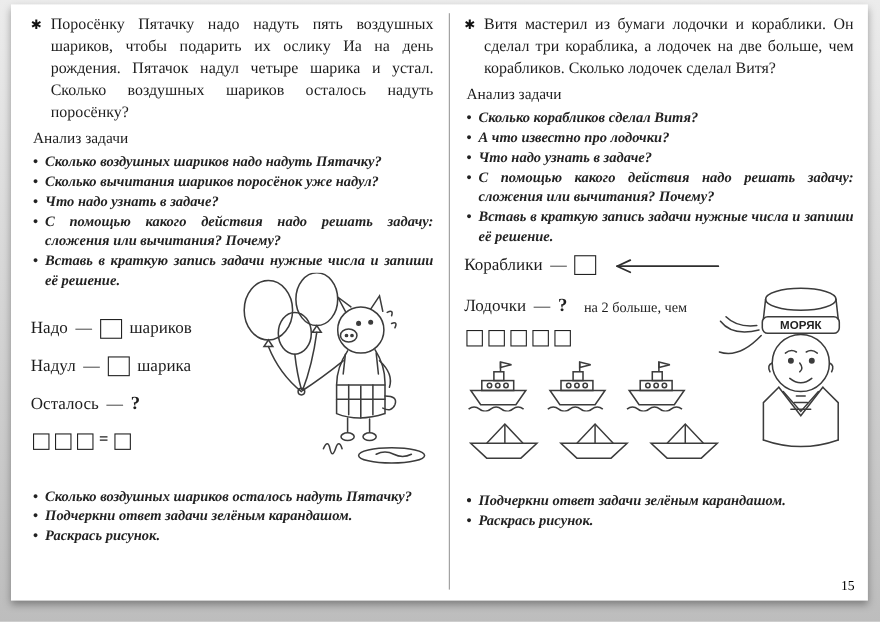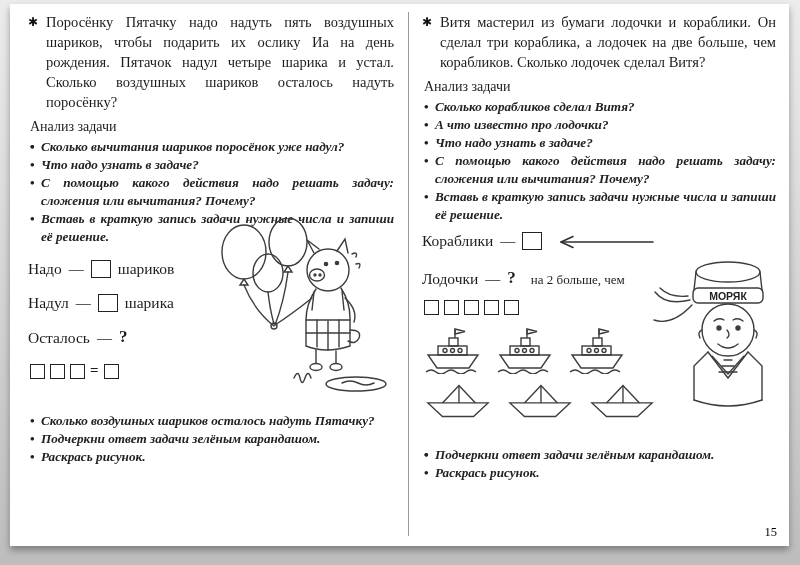--- a/index.html
+++ b/index.html
@@ -14,21 +14,21 @@
 
   .problem{display:flex;gap:8px;font-size:14.5px;line-height:20px;text-align:justify}
   .star{font-size:12px;line-height:20px;flex:0 0 auto;color:#111}
   .problem b{font-weight:normal}
 
   .analysis-title{font-weight:normal;font-size:14px;margin:7px 0 3px 2px}
   ul.qlist{list-style:none;font-style:italic;font-weight:bold;font-size:13.2px;line-height:18px;color:#222}
   ul.qlist li{position:relative;padding-left:13px;text-align:justify}
   ul.qlist li .dot{position:absolute;left:2px;font-style:normal}
 
-  .fill-left{position:relative;height:150px;margin-top:8px}
+  .fill-left{position:relative;height:150px;margin-top:20px}
   .fill-right{position:relative;height:208px;margin-top:6px}
   .frow{position:absolute;display:flex;align-items:flex-end;gap:7px;font-size:15.5px;white-space:nowrap}
   .dash{font-size:15px}
   .fbox{display:inline-block;width:20px;height:18px;border:1.6px solid #222;background:#fff}
   .fbox.small{width:15px;height:15px}
   .qmark{font-weight:bold;font-size:17px}
   .eq{font-size:15px;font-weight:bold}
   .note{font-size:13px;margin-left:8px}
 
   .pig{position:absolute;right:-2px;top:-36px}
@@ -53,21 +53,21 @@
     <div class="col left">
 
       <div class="problem">
         <span class="star">✱</span>
         <p><span>Поросёнку Пятачку надо надуть пять воздушных шариков, чтобы подарить их ослику Иа на день рождения. Пятачок надул четыре шарика и устал. </span><b>Сколько</b><span> воздушных шариков </span><b>осталось</b><span> надуть поросёнку?</span></p>
       </div>
 
       <div class="analysis-title">Анализ задачи</div>
 
       <ul class="qlist">
-        <li><span class="dot">•</span></li>
+        <li><span class="dot">•</span><span>Сколько воздушных шариков надо надуть Пятачку?</span></li>
         <li><span class="dot">•</span><span>Сколько вычитания шариков поросёнок уже надул?</span></li>
         <li><span class="dot">•</span><span>Что надо узнать в задаче?</span></li>
         <li><span class="dot">•</span><span>С помощью какого действия надо решать задачу: сложения или вычитания? Почему?</span></li>
         <li><span class="dot">•</span><span>Вставь в краткую запись задачи нужные числа и запиши её решение.</span></li>
       </ul>
 
       <div class="fill-left">
         <div class="frow" style="top:6px;left:0">
           <span>Надо</span>
           <span class="dash">—</span>

